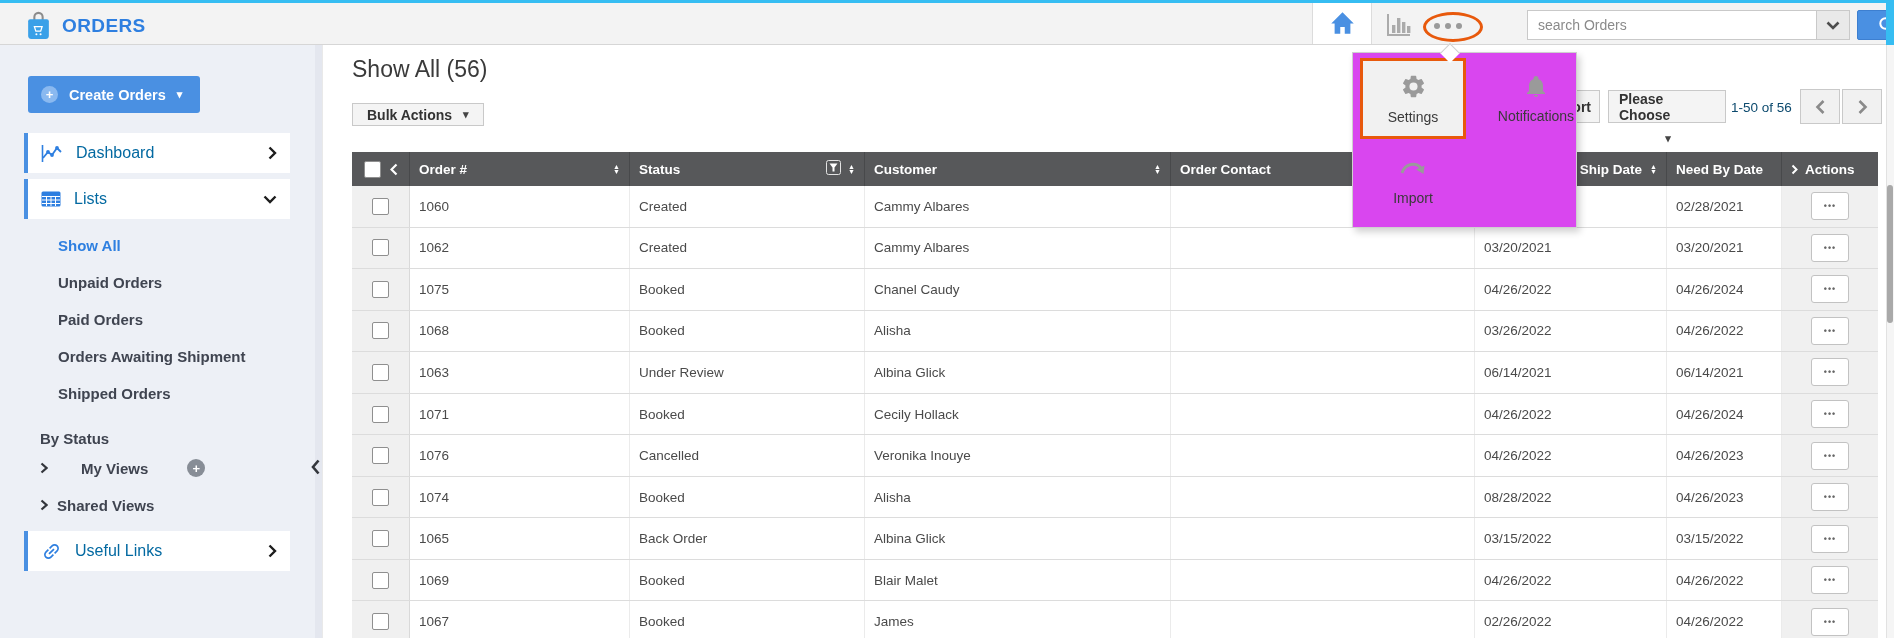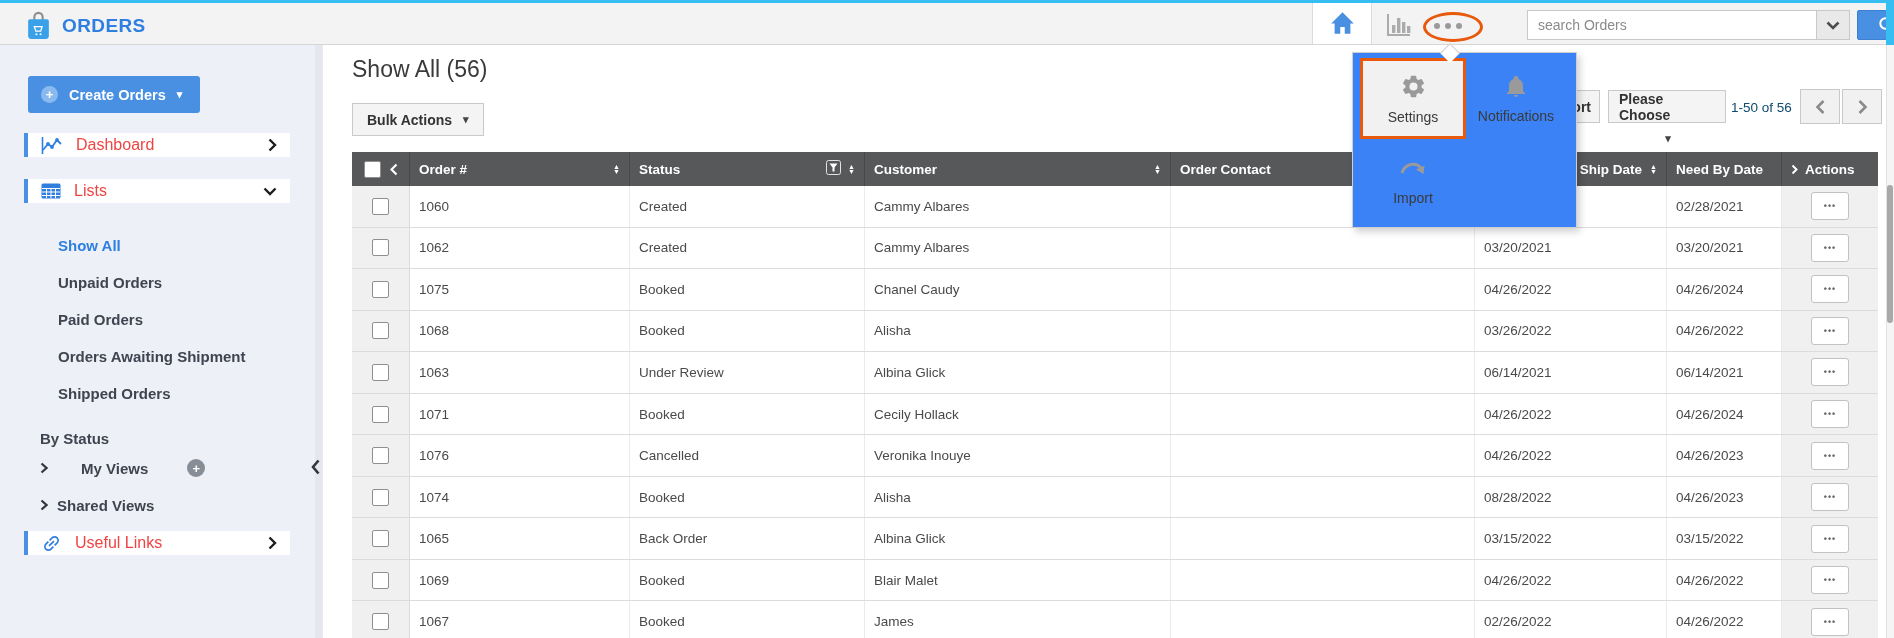--- a/index.html
+++ b/index.html
@@ -20,55 +20,55 @@
                  border-radius:50%;z-index:60;pointer-events:none;}
   .searchbar{position:absolute;left:1500px;top:7px;height:30px;display:flex;align-items:stretch;margin-left:27px;}
   .search-input{width:268px;border:1px solid #c9c9c9;background:#fff;padding:0 10px;font-size:14px;
                 color:#555;outline:none;font-family:"Liberation Sans",sans-serif;}
   .search-input::placeholder{color:#8a8a8a;}
   .search-dd{width:32px;background:#e9e9e9;border:1px solid #c9c9c9;border-left:none;
              display:flex;align-items:center;justify-content:center;}
   .search-btn{width:58px;margin-left:7px;background:#4a90e2;border:1px solid #3d7fd0;border-radius:2px;
               display:flex;align-items:center;justify-content:center;}
   
-  .menu{position:absolute;left:1352px;top:52px;width:223px;height:174px;background:#3b82f6;
+  .menu{position:absolute;left:1352px;top:52px;width:223px;height:174px;background:#d946ef;
         border:1px solid #cfcfcf;box-shadow:3px 4px 7px rgba(0,0,0,.18);z-index:50;text-align:center;}
   .menu-caret{position:absolute;left:1443px;top:46px;width:13px;height:13px;background:#fff;
               border-left:1px solid #cfcfcf;border-top:1px solid #cfcfcf;transform:rotate(45deg);z-index:51;}
   .menu-item{position:absolute;display:flex;flex-direction:column;align-items:center;justify-content:center;
              gap:9px;font-size:14px;color:#3a3a3a;box-sizing:border-box;cursor:pointer;}
   .mi-settings{left:7px;top:5px;width:106px;height:81px;border:3px solid #e8590c;background:#f1f1f1;}
-  .mi-notif{left:114px;top:8px;width:98px;height:75px;}
+  .mi-notif{left:134px;top:8px;width:98px;height:75px;}
   .mi-import{left:11px;top:92px;width:98px;height:74px;}
   
   .sidebar{position:absolute;left:0;top:45px;width:315px;height:593px;background:#edf0f6;}
   .gutter{position:absolute;left:315px;top:45px;width:7px;height:593px;background:#e4e7ef;border-right:1px solid #e9e9e9;}
   .collapse-handle{position:absolute;left:311px;top:459px;z-index:5;cursor:pointer;}
   .create-btn{position:absolute;left:28px;top:31px;width:172px;height:37px;background:#4a90e2;border-radius:3px;
               color:#fff;display:flex;align-items:center;gap:11px;padding:0 13px;box-sizing:border-box;
               font-size:14.5px;font-weight:bold;cursor:pointer;}
   .plus-circle{width:17px;height:17px;border-radius:50%;background:#8ab9f0;color:#fdfdfd;font-size:13px;
                display:flex;align-items:center;justify-content:center;font-weight:bold;}
-  .side-card{position:absolute;left:24px;width:266px;height:24px;background:#fff;border-left:4px solid #4a90e2;
+  .side-card{position:absolute;left:24px;width:266px;height:40px;background:#fff;border-left:4px solid #4a90e2;
              display:flex;align-items:center;gap:13px;padding:0 13px;box-sizing:border-box;
-             color:#ef4444;font-size:16px;cursor:pointer;}
+             color:#0369a1;font-size:16px;cursor:pointer;}
   .side-card .chev{margin-left:auto;display:flex;align-items:center;}
   .card-dashboard{top:88px;} .card-lists{top:134px;} .card-useful{top:486px;}
   .side-item{position:absolute;left:58px;height:20px;display:flex;align-items:center;
              font-size:15px;font-weight:bold;color:#3f4450;cursor:pointer;}
   .side-item.active{color:#2e7fe0;}
   .side-group{position:absolute;left:40px;height:20px;display:flex;align-items:center;gap:9px;
               font-size:15px;font-weight:bold;color:#3f4450;cursor:pointer;}
   .gray-plus{width:18px;height:18px;border-radius:50%;background:#878d96;color:#fff;font-size:13px;
              display:flex;align-items:center;justify-content:center;margin-left:6px;}
   
   .page-title{position:absolute;left:352px;top:56px;font-size:23px;color:#3a3a3a;}
   .btn{display:flex;align-items:center;gap:9px;background:#f4f4f4;border:1px solid #c9c9c9;
        font-size:14px;font-weight:bold;color:#333;box-sizing:border-box;cursor:pointer;}
-  .bulk-btn{position:absolute;left:352px;top:103px;height:33px;padding:0 14px;}
+  .bulk-btn{position:absolute;left:352px;top:103px;height:23px;padding:0 14px;}
   .export-btn{position:absolute;left:1508px;top:90px;width:92px;height:33px;justify-content:flex-end;padding:0 8px;z-index:1;}
   .choose-btn{position:absolute;left:1608px;top:90px;width:118px;height:33px;padding:0 10px;flex-direction:column;}
   .range-label{position:absolute;left:1731px;top:100px;font-size:13.5px;color:#0c4a6e;}
   .pg-btn{position:absolute;top:89px;width:40px;height:35px;background:#f1f1f1;border:1px solid #c9c9c9;
           display:flex;align-items:center;justify-content:center;box-sizing:border-box;cursor:pointer;}
   .pg-prev{left:1800px;} .pg-next{left:1842px;}
   .caret-down{font-size:11px;color:#444;}
   .btn .caret-down{margin-left:2px;}
   
   .table{position:absolute;left:352px;top:152px;width:1526px;}

